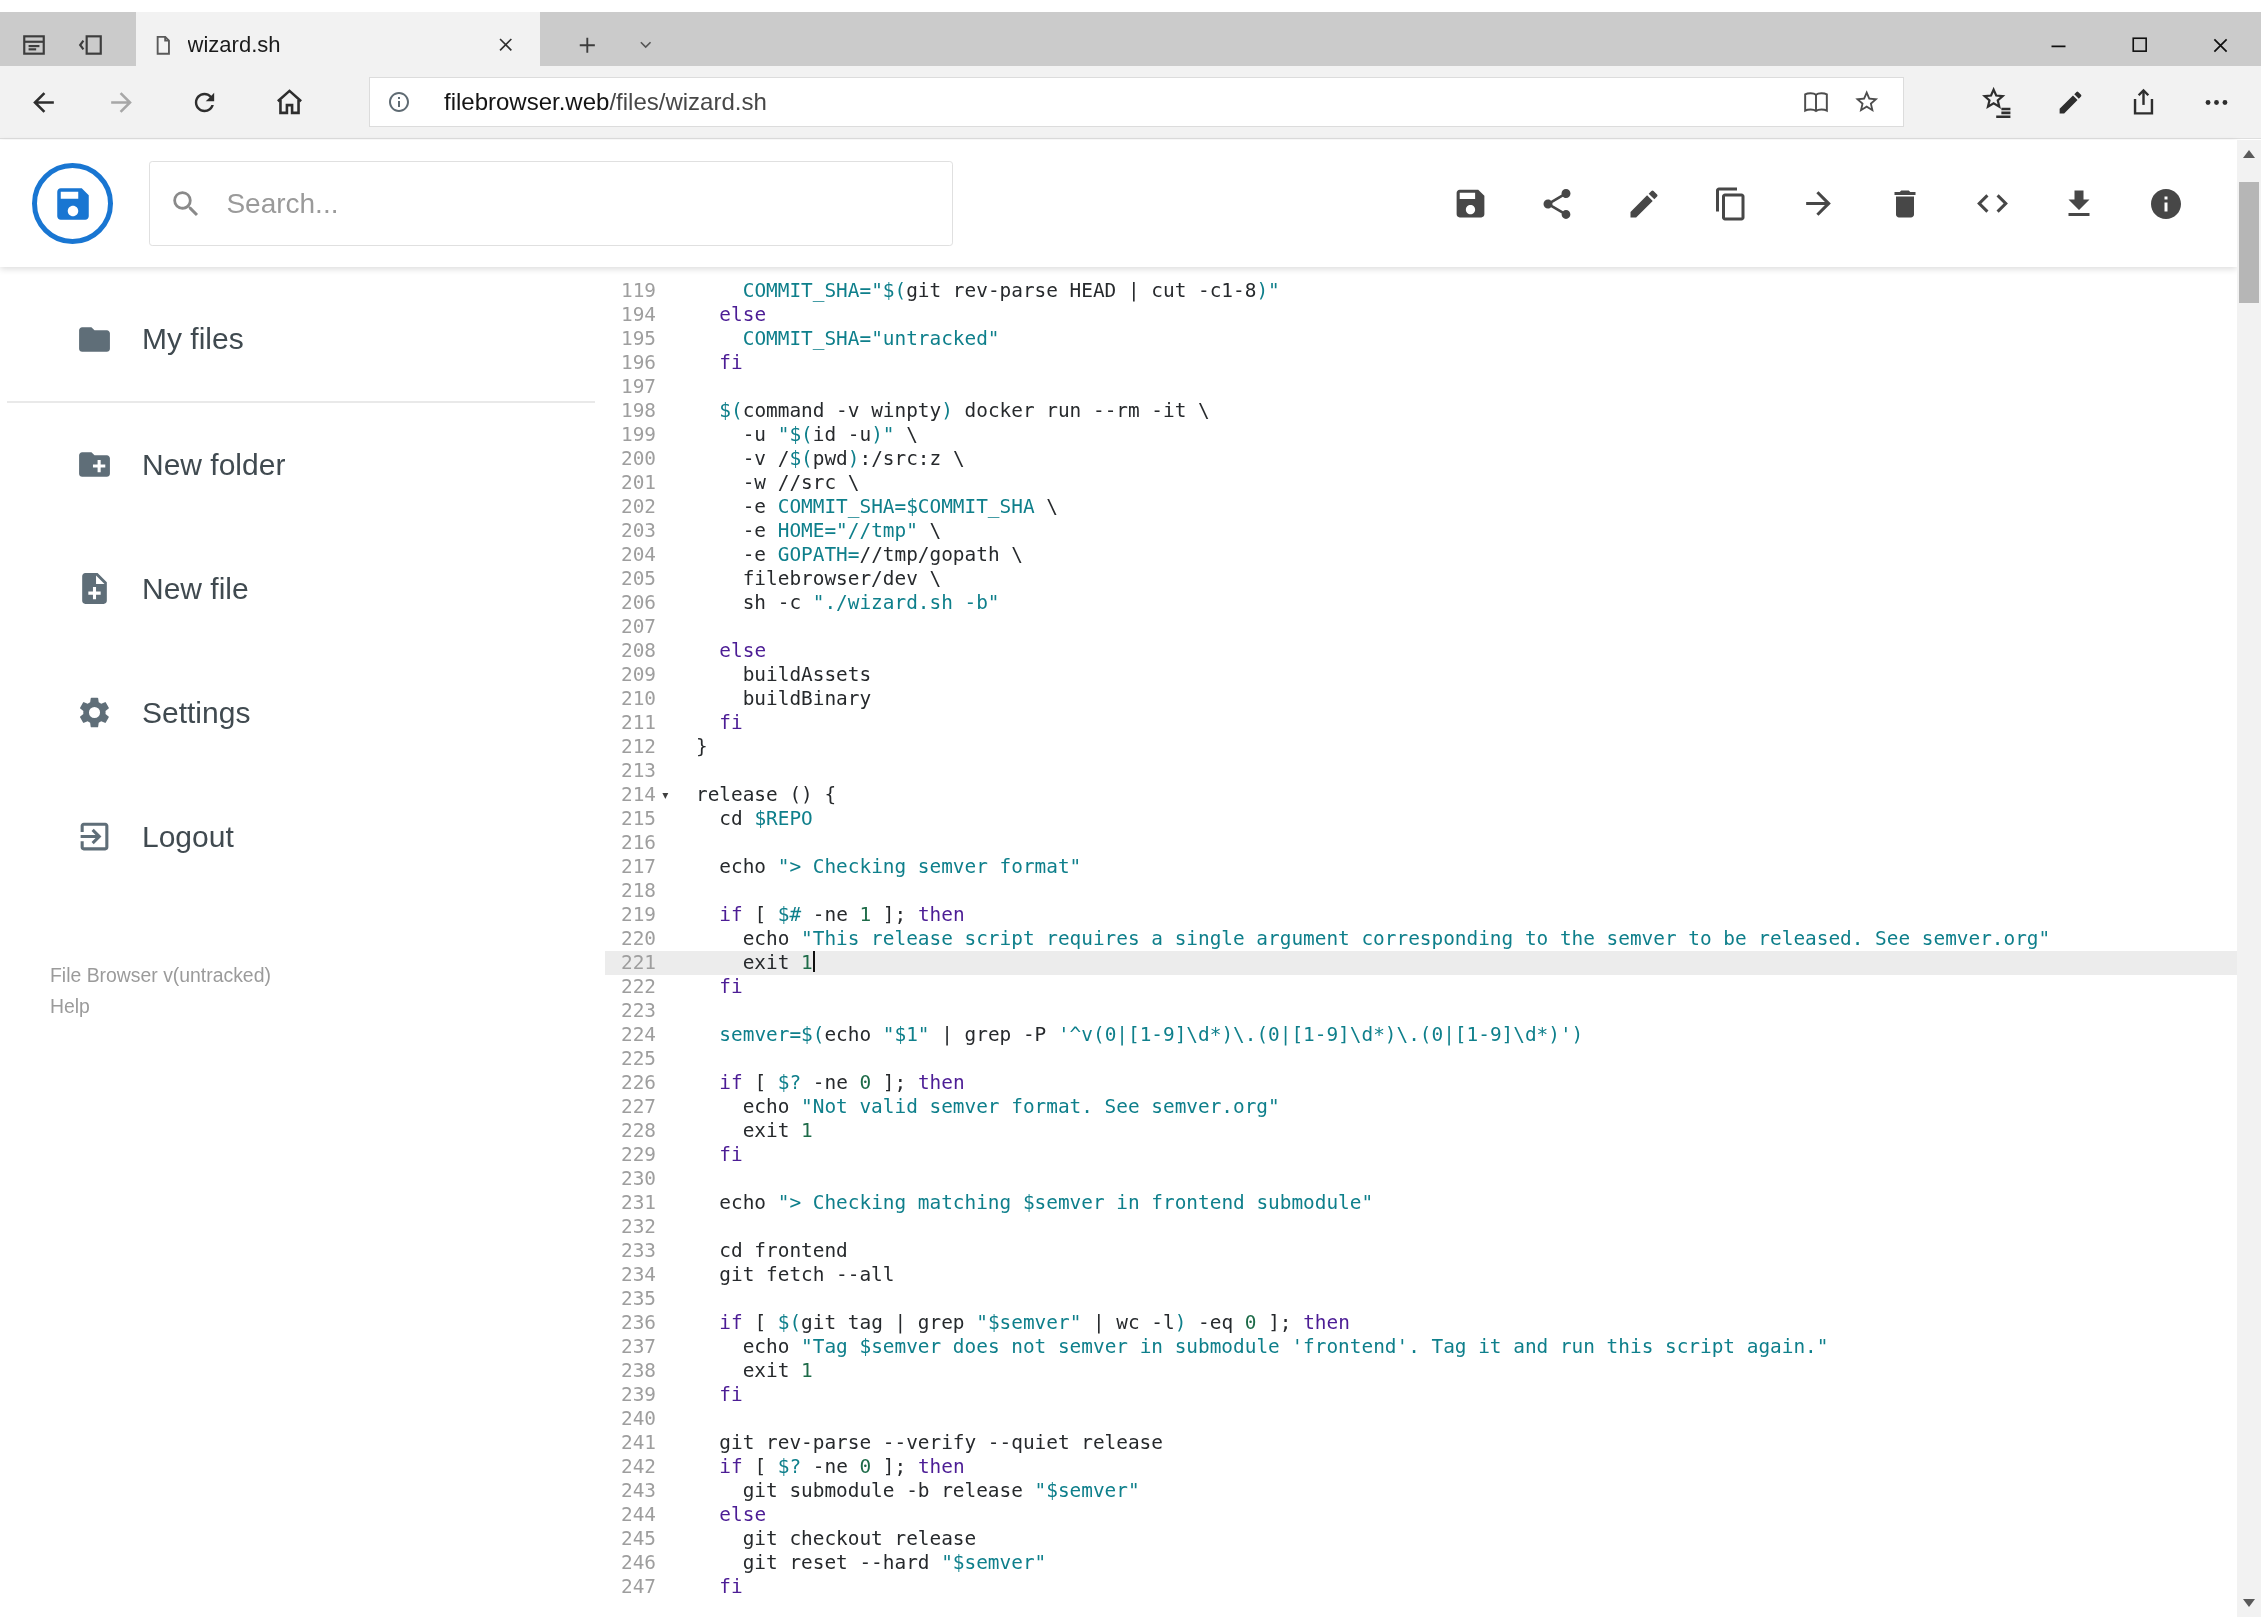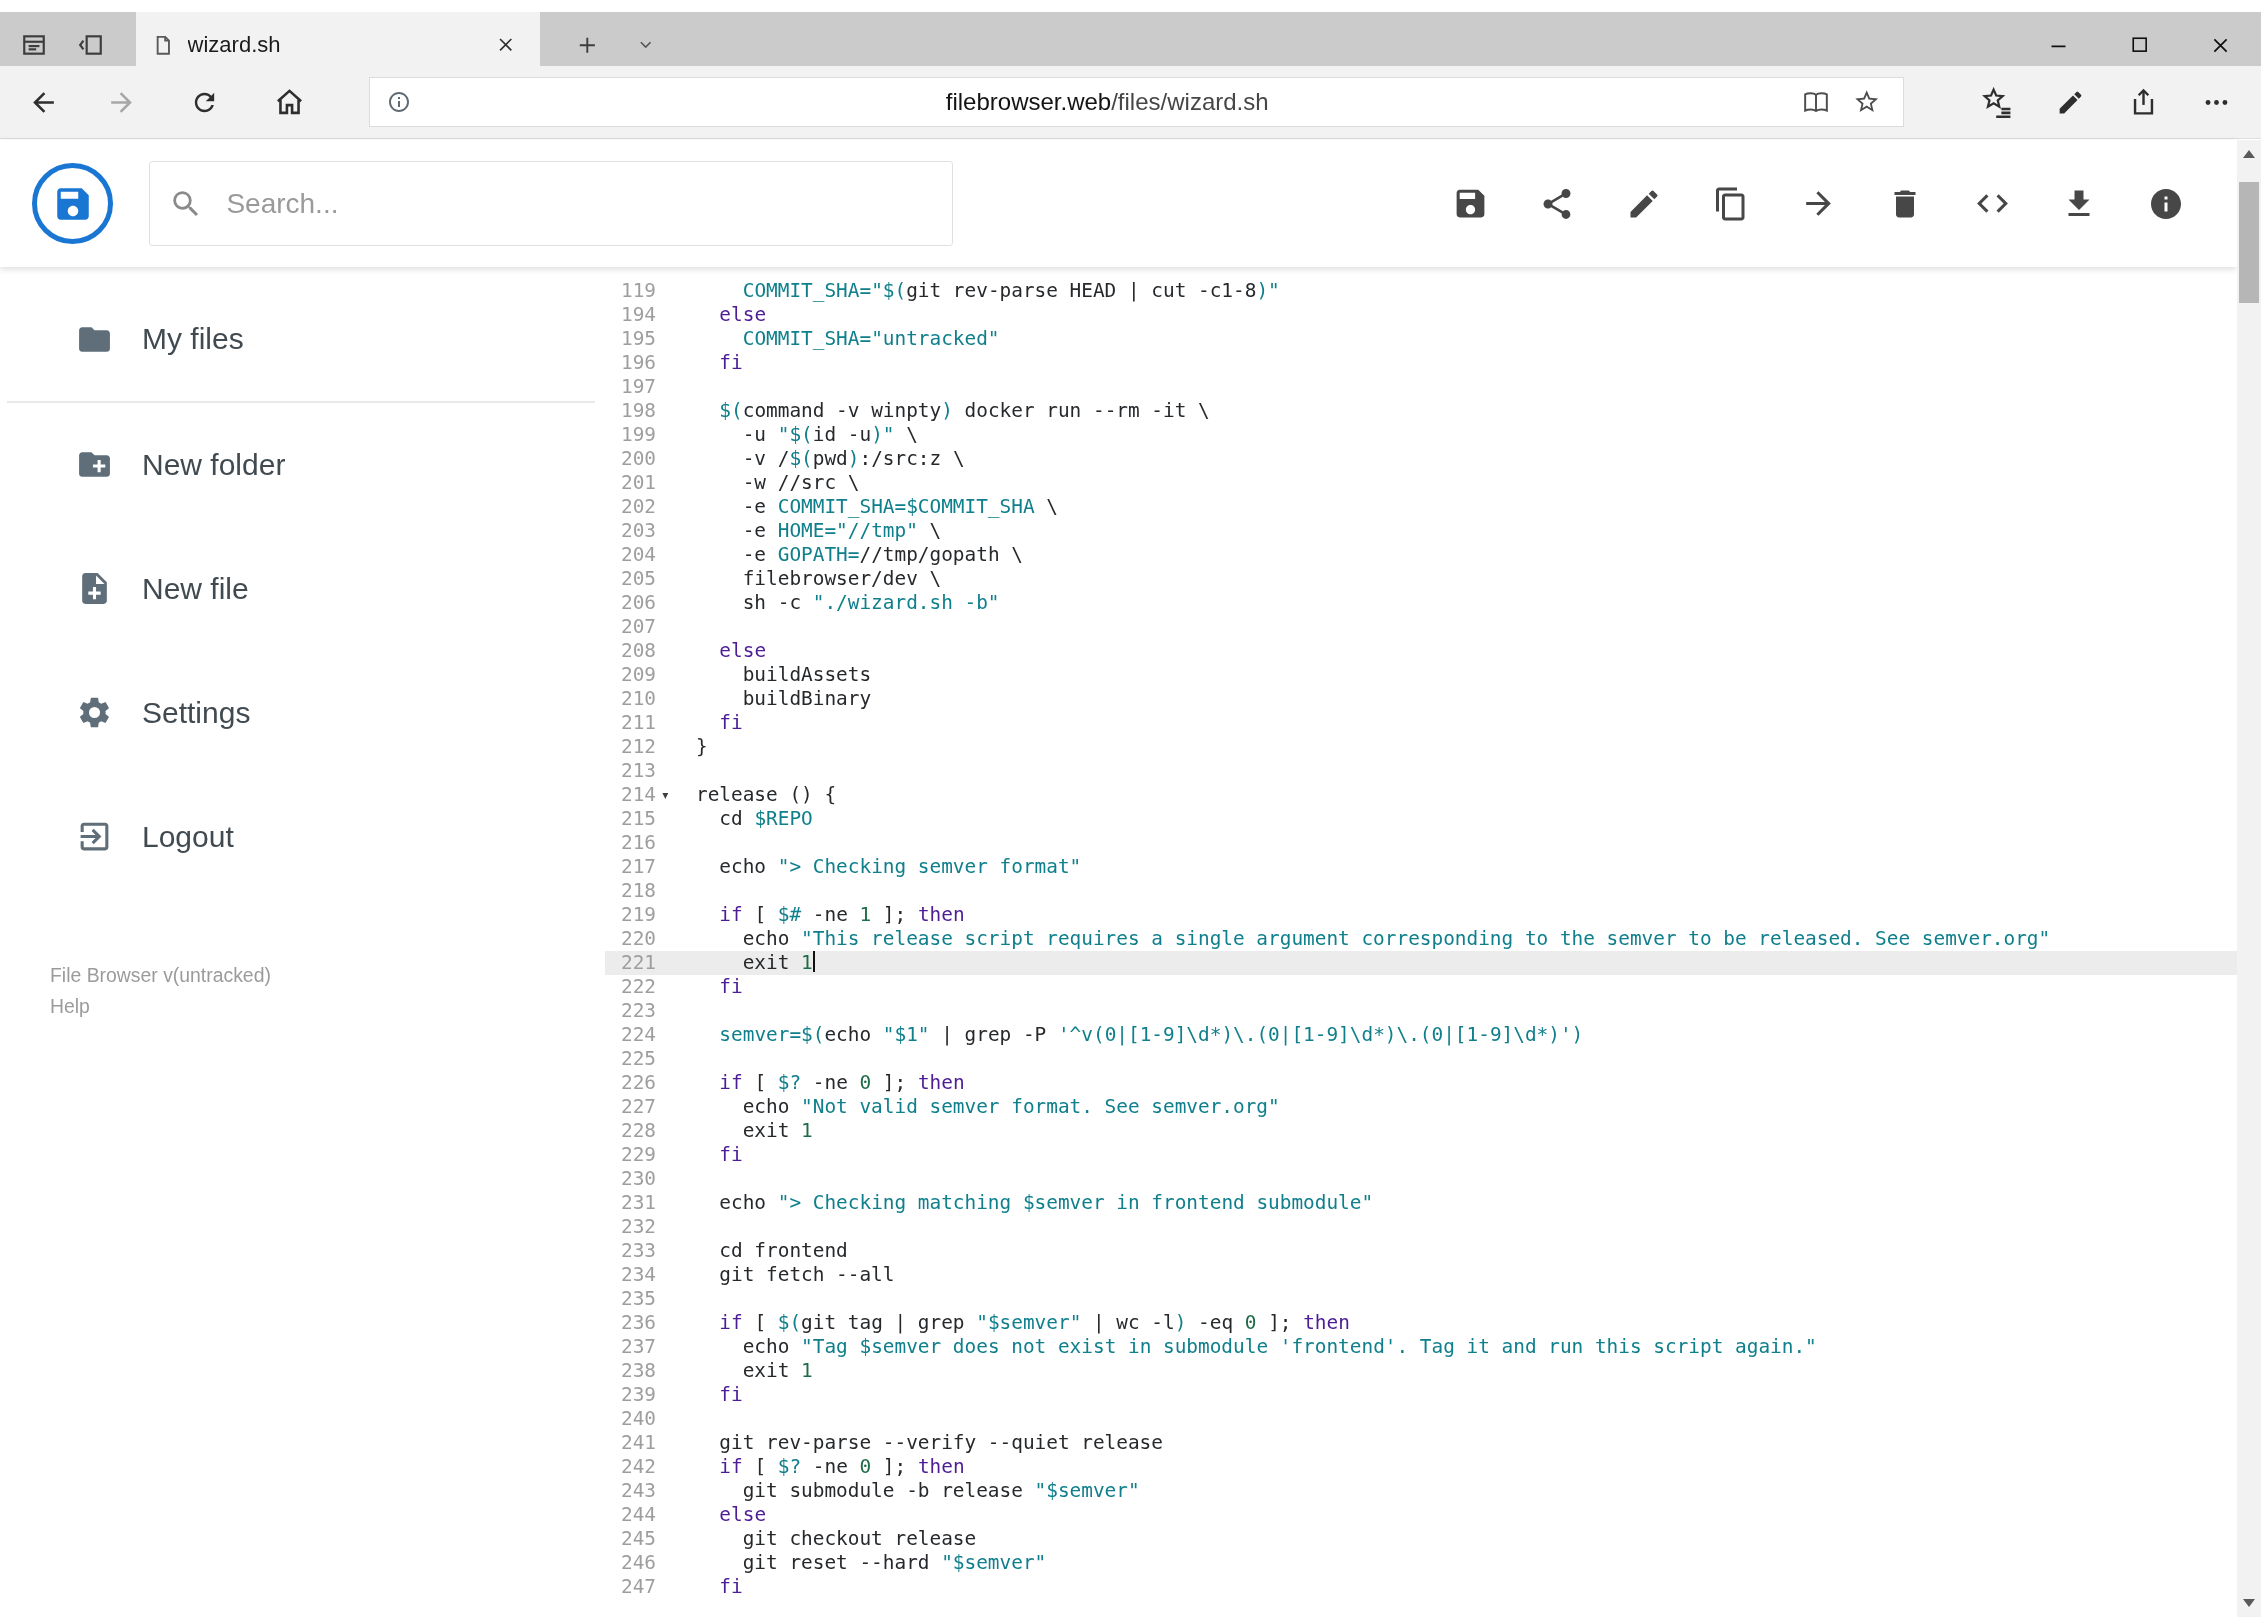--- a/index.html
+++ b/index.html
@@ -20,21 +20,21 @@
   .win-btn{width:81px;height:66px;display:flex;align-items:center;justify-content:center;color:#101010;}
 
   
   .navbar{position:absolute;left:0;top:66px;width:2261px;height:73px;background:#f2f2f2;
     border-bottom:0.8px solid #dedede;display:flex;align-items:center;box-sizing:border-box;}
   .nav-btn{width:65px;height:63px;display:flex;align-items:center;justify-content:center;color:#2e2e2e;flex:none;}
   .nav-btn.disabled{color:#a7a7a7;}
   .addressbar{height:50px;width:1535px;background:#fff;border:1.6px solid #dcdcdc;display:flex;align-items:center;
     margin-left:47px;padding:0 11.3px;box-sizing:border-box;flex:none;}
   .ab-info{color:#5f6b73;width:37px;display:flex;justify-content:center;flex:none;}
-  .url{font-size:24px;margin-left:5px;white-space:nowrap;flex:1;overflow:hidden;text-align:center;}
+  .url{font-size:24px;margin-left:26px;white-space:nowrap;flex:1;overflow:hidden;}
   .url .domain{color:#141414;}
   .url .path{color:#474747;}
   .ab-right{display:flex;align-items:center;flex:none;}
   .ab-ic{width:50px;height:44px;display:flex;align-items:center;justify-content:center;color:#4d4d4d;}
   .nav-right{margin-left:auto;display:flex;align-items:center;margin-right:8px;}
   .nav-right .nav-btn{width:73px;}
 
   
   .appheader{position:absolute;left:0;top:140px;width:2237px;height:127px;background:#fff;
     box-shadow:0 2.4px 6.5px rgba(0,0,0,0.14);display:flex;align-items:center;z-index:3;}
@@ -370,21 +370,21 @@
       <div class="cline"><span class="lnum">227</span><span class="fold"></span><span class="codetext"><span class="tok-p">    echo </span><span class="tok-s">"Not valid semver format. See semver.org"</span></span></div>
       <div class="cline"><span class="lnum">228</span><span class="fold"></span><span class="codetext"><span class="tok-p">    exit </span><span class="tok-d">1</span></span></div>
       <div class="cline"><span class="lnum">229</span><span class="fold"></span><span class="codetext"><span class="tok-p">  </span><span class="tok-k">fi</span></span></div>
       <div class="cline"><span class="lnum">230</span><span class="fold"></span><span class="codetext"></span></div>
       <div class="cline"><span class="lnum">231</span><span class="fold"></span><span class="codetext"><span class="tok-p">  echo </span><span class="tok-s">"&gt; Checking matching </span><span class="tok-v">$semver</span><span class="tok-s"> in frontend submodule"</span></span></div>
       <div class="cline"><span class="lnum">232</span><span class="fold"></span><span class="codetext"></span></div>
       <div class="cline"><span class="lnum">233</span><span class="fold"></span><span class="codetext"><span class="tok-p">  cd frontend</span></span></div>
       <div class="cline"><span class="lnum">234</span><span class="fold"></span><span class="codetext"><span class="tok-p">  git fetch --all</span></span></div>
       <div class="cline"><span class="lnum">235</span><span class="fold"></span><span class="codetext"></span></div>
       <div class="cline"><span class="lnum">236</span><span class="fold"></span><span class="codetext"><span class="tok-p">  </span><span class="tok-k">if</span><span class="tok-p"> [ </span><span class="tok-v">$(</span><span class="tok-p">git tag | grep </span><span class="tok-s">"$semver"</span><span class="tok-p"> | wc -l</span><span class="tok-v">)</span><span class="tok-p"> -eq </span><span class="tok-d">0</span><span class="tok-p"> ]; </span><span class="tok-k">then</span></span></div>
-      <div class="cline"><span class="lnum">237</span><span class="fold"></span><span class="codetext"><span class="tok-p">    echo </span><span class="tok-s">"Tag </span><span class="tok-v">$semver</span><span class="tok-s"> does not exist in submodule 'frontend'. Tag it and run this script again."</span></span></div>
+      <div class="cline"><span class="lnum">237</span><span class="fold"></span><span class="codetext"><span class="tok-p">    echo </span><span class="tok-s">"Tag </span><span class="tok-v">$semver</span><span class="tok-s"> does not semver in submodule 'frontend'. Tag it and run this script again."</span></span></div>
       <div class="cline"><span class="lnum">238</span><span class="fold"></span><span class="codetext"><span class="tok-p">    exit </span><span class="tok-d">1</span></span></div>
       <div class="cline"><span class="lnum">239</span><span class="fold"></span><span class="codetext"><span class="tok-p">  </span><span class="tok-k">fi</span></span></div>
       <div class="cline"><span class="lnum">240</span><span class="fold"></span><span class="codetext"></span></div>
       <div class="cline"><span class="lnum">241</span><span class="fold"></span><span class="codetext"><span class="tok-p">  git rev-parse --verify --quiet release</span></span></div>
       <div class="cline"><span class="lnum">242</span><span class="fold"></span><span class="codetext"><span class="tok-p">  </span><span class="tok-k">if</span><span class="tok-p"> [ </span><span class="tok-v">$?</span><span class="tok-p"> -ne </span><span class="tok-d">0</span><span class="tok-p"> ]; </span><span class="tok-k">then</span></span></div>
       <div class="cline"><span class="lnum">243</span><span class="fold"></span><span class="codetext"><span class="tok-p">    git submodule -b release </span><span class="tok-s">"$semver"</span></span></div>
       <div class="cline"><span class="lnum">244</span><span class="fold"></span><span class="codetext"><span class="tok-p">  </span><span class="tok-k">else</span></span></div>
       <div class="cline"><span class="lnum">245</span><span class="fold"></span><span class="codetext"><span class="tok-p">    git checkout release</span></span></div>
       <div class="cline"><span class="lnum">246</span><span class="fold"></span><span class="codetext"><span class="tok-p">    git reset --hard </span><span class="tok-s">"$semver"</span></span></div>
       <div class="cline"><span class="lnum">247</span><span class="fold"></span><span class="codetext"><span class="tok-p">  </span><span class="tok-k">fi</span></span></div>

